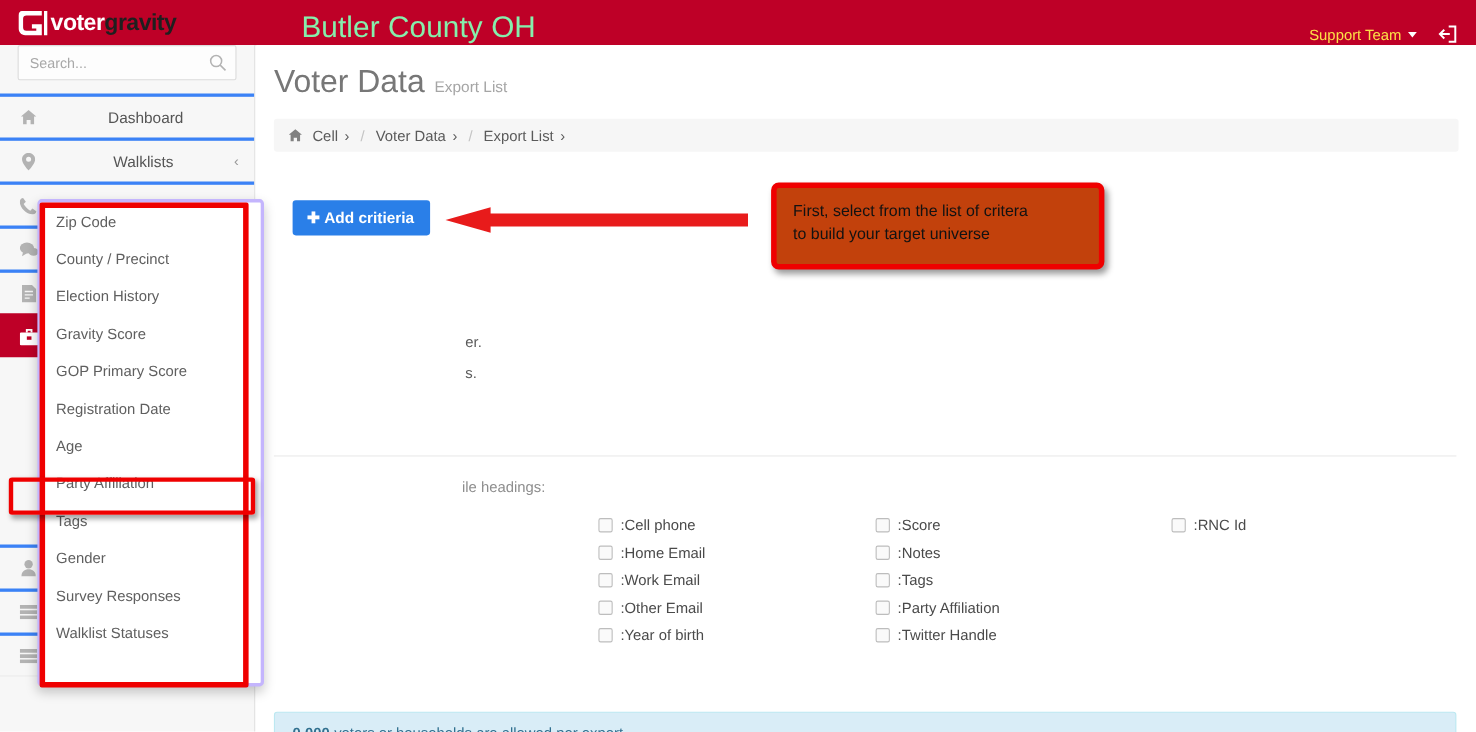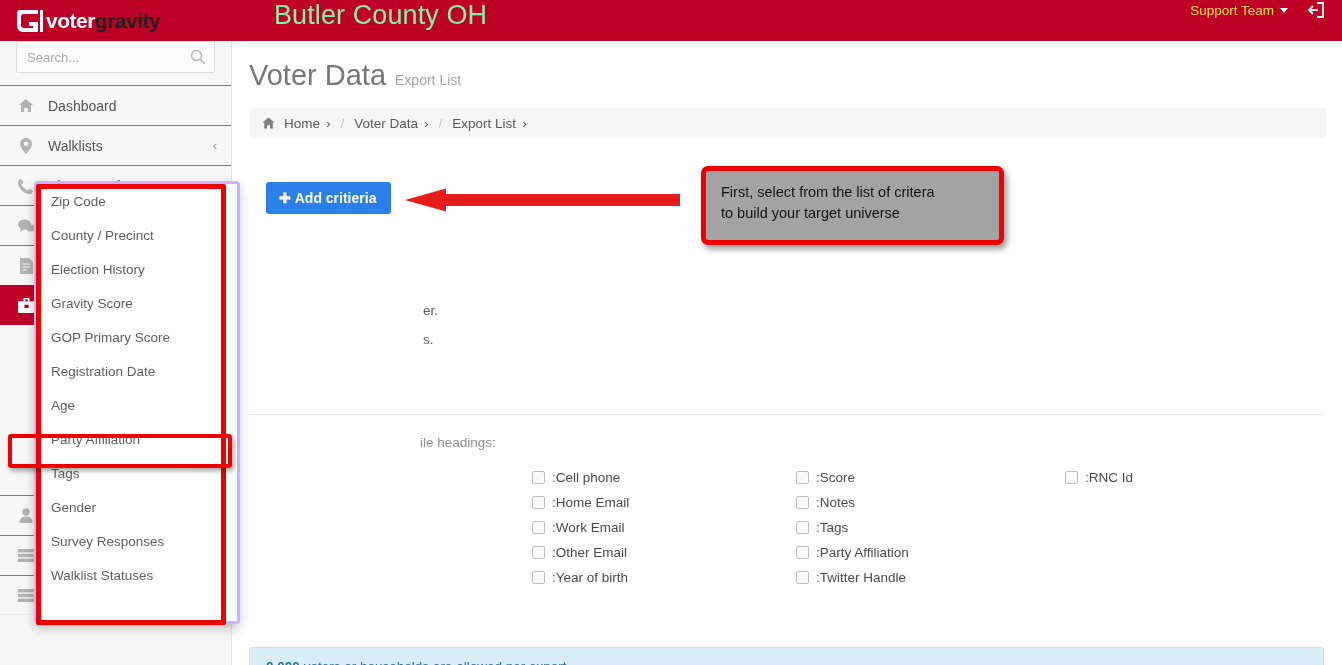--- a/index.html
+++ b/index.html
@@ -8,21 +8,21 @@
     font-family: "Liberation Sans", sans-serif;
     background: #ffffff;
     overflow: hidden;
   }
 
   
   .topbar {
     position: absolute; top: 0; left: 0;
     width: 1342px; height: 41px;
     background: #BE0027;
-    display: flex; align-items: flex-start;
+    display: flex; align-items: flex-end;
   }
   .logo-wrap {
     width: 232px; height: 41px;
     display: flex; align-items: center; padding-left: 16px;
   }
   .logo-mark {
     width: 28px; height: 26px; position: relative; flex: 0 0 auto;
   }
   .logo-text {
     font-size: 21px; font-weight: bold; color: #ffffff;
@@ -67,23 +67,24 @@
     font-size: 13px; color: #666;
   }
   .search-box input::placeholder { color: #a8a8a8; }
   .search-icon {
     position: absolute; right: 8px; top: 7px;
     width: 16px; height: 16px; opacity: .55;
   }
 
   .nav-item {
     height: 40px; display: flex; align-items: center;
-    padding: 0 14px 0 16px; border-top: 1px solid #3b82f6;
+    padding: 0 14px 0 16px; border-top: 3px solid #3b82f6;
     color: #555; font-size: 14px; cursor: pointer;
     background: #f7f7f7;
+    text-align: center;
   }
   .nav-item:last-of-type { border-bottom: 1px solid #ececec; }
   .nav-item .ni-icon {
     width: 20px; height: 18px; margin-right: 12px;
     display: flex; align-items: center; justify-content: center;
     opacity: .62; flex: 0 0 auto;
   }
   .nav-item .ni-label { flex: 1 1 auto; }
   .nav-item .ni-chev {
     color: #999; font-size: 13px; line-height: 1;
@@ -188,21 +189,21 @@
     position: absolute; left: 187px; top: 394px;
     font-size: 13.5px; color: #8e8e8e;
   }
 
   
   .cb-grid {
     position: absolute; left: 295px; top: 424px;
     width: 800px;
   }
   .cb-col { position: absolute; }
-  .cb-col-1 { left: 4px; }
+  .cb-col-1 { left: 16px; }
   .cb-col-2 { left: 268px; }
   .cb-col-3 { left: 537px; }
   .cb-row {
     height: 25px; display: flex; align-items: center;
     font-size: 13.5px; color: #4a4a4a; cursor: pointer;
   }
   .cb-box {
     width: 13px; height: 13px; margin-right: 7px;
     border: 1px solid #bdbdbd; border-radius: 2px;
     background: #fafafa; flex: 0 0 auto;
@@ -215,21 +216,21 @@
     background: #d9edf7; border: 1px solid #bce8f1; border-radius: 3px;
     display: flex; align-items: center; padding-left: 16px;
     font-size: 13.5px; color: #31708f;
   }
   .info-alert b { font-weight: bold; margin-right: 4px; }
 
   
   .callout {
     position: absolute; left: 701px; top: 166px;
     width: 303px; height: 79px;
-    background: #a3a3a3;
+    background: #c2410c;
     border: 5px solid #ef0000; border-radius: 7px;
     box-shadow: 3px 4px 6px rgba(0,0,0,.4);
     padding: 11px 0 0 15px;
     font-size: 14.5px; color: #121212; line-height: 1.42;
     z-index: 45;
   }
   .arrow-big {
     position: absolute; left: 404px; top: 188px;
     width: 276px; height: 24px; z-index: 45;
   }
@@ -436,21 +437,21 @@
       <span class="page-sub">Export List</span>
     </h1>
   </div>
 
   <div class="breadcrumb">
     <span class="home-icon">
       <svg width="13" height="12" viewBox="0 0 13 12">
           <path d="M6.5 0.5 L0.5 5.5 H2.2 V11.5 H5 V8.2 H8 V11.5 H10.8 V5.5 H12.5 Z" fill="#5a5a5a"></path>
         </svg>
     </span>
-    <span class="crumb">Home</span>
+    <span class="crumb">Cell</span>
     <span class="gt">›</span>
     <span class="slash">/</span>
     <span class="crumb">Voter Data</span>
     <span class="gt">›</span>
     <span class="slash">/</span>
     <span class="crumb">Export List</span>
     <span class="gt">›</span>
   </div>
 
   <button class="btn-add">

